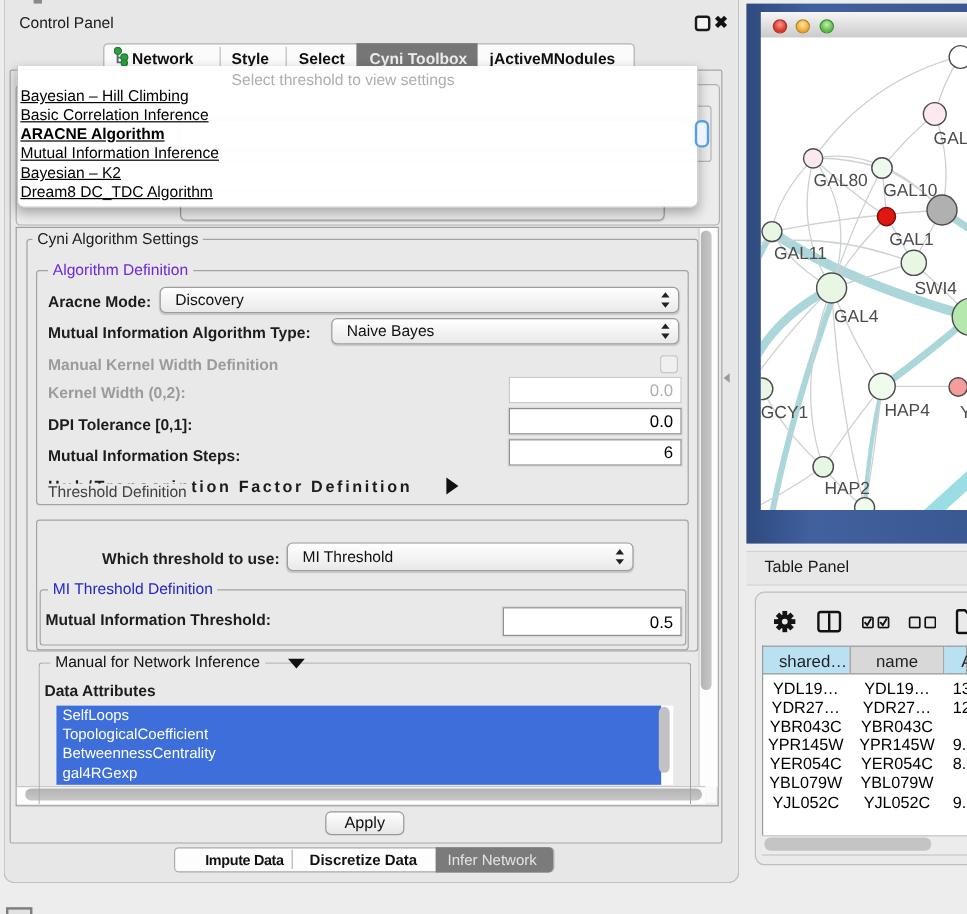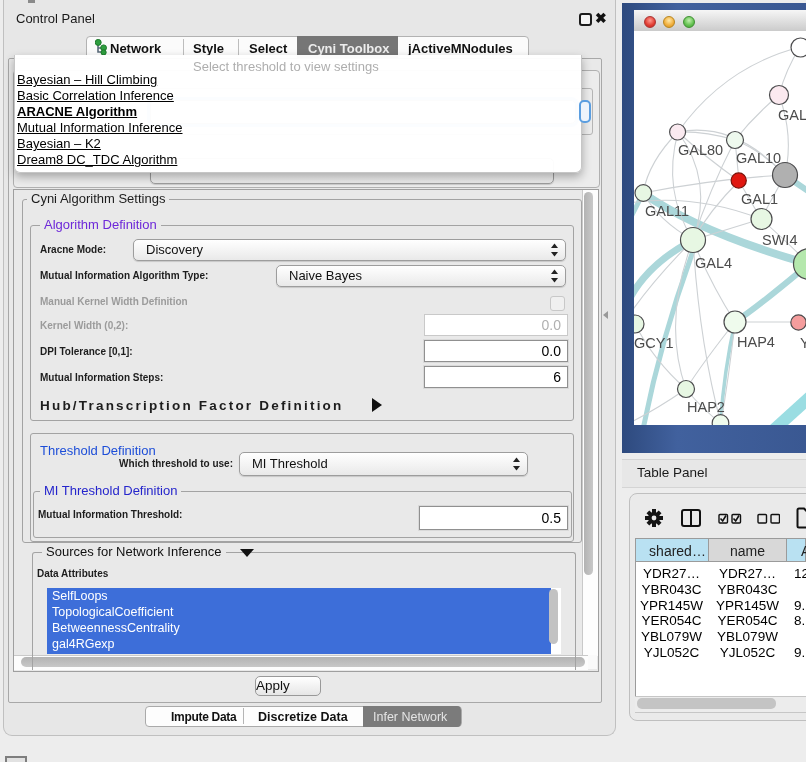--- a/index.html
+++ b/index.html
@@ -1,19 +1,19 @@
 <!DOCTYPE html>
 <html><head>
 <meta charset="utf-8">
 <style>
 html,body{margin:0;padding:0;}
 body{width:806px;height:762px;background:#ededed;font-family:"Liberation Sans",sans-serif;position:relative;overflow:hidden;}
 .abs{position:absolute;}
 .b{font-weight:bold;}
-.lbl{position:absolute;font-size:10px;font-weight:bold;color:#1d1d1d;}
+.lbl{position:absolute;font-size:13px;font-weight:bold;color:#1d1d1d;}
 .field{position:absolute;background:#fff;border:1px solid #909090;box-shadow:0 0 0 1px #d9d9d9;font-size:14px;text-align:right;color:#000;}
 .combo{position:absolute;background:linear-gradient(#ffffff,#f2f2f2 60%,#e9e9e9);border:1px solid #9d9d9d;border-radius:5px;font-size:13px;color:#111;box-shadow:0 1px 1px rgba(0,0,0,0.15);}
 .gbox{position:absolute;border:1px solid #a3a3a3;border-radius:3px;}
 .gtitle{position:absolute;background:#e9e9e9;padding:0 4px;font-size:13px;line-height:14px;white-space:nowrap;}
 </style>
 </head>
 <body>
 
 <div class="abs" id="cpwin" style="left:3px;top:0;width:611px;height:735px;background:#e7e7e7;border:1px solid #c0c0c0;border-top:none;border-radius:0 0 9px 9px;"></div>
 <div class="abs" style="left:28px;top:0;width:7px;height:3px;background:#8a8a8a;"></div>
@@ -74,41 +74,41 @@
 <div class="lbl" style="left:40px;top:320px;color:#9b9b9b;">Kernel Width (0,2):</div>
 <div class="field" style="left:424px;top:314px;width:136px;height:20px;line-height:20px;padding-right:6px;border:1px solid #c9c9c9;color:#b0b0b0;box-shadow:none;">0.0</div>
 <div class="lbl" style="left:40px;top:346px;">DPI Tolerance [0,1]:</div>
 <div class="field" style="left:424px;top:340px;width:136px;height:20px;line-height:20px;padding-right:6px;">0.0</div>
 <div class="lbl" style="left:40px;top:372px;">Mutual Information Steps:</div>
 <div class="field" style="left:424px;top:366px;width:136px;height:20px;line-height:20px;padding-right:6px;">6</div>
 <div class="lbl" style="left:40px;top:398px;font-size:13.5px;letter-spacing:2.2px;">Hub/Transcription Factor Definition</div>
 <div class="abs" style="left:372px;top:398px;width:0;height:0;border-left:10px solid #111;border-top:7px solid transparent;border-bottom:7px solid transparent;"></div>
 
 <div class="gbox" style="left:30px;top:433px;width:542px;height:107px;"></div>
-<div class="gtitle" style="left:36px;top:444px;color:#1d4ed8;">Threshold Definition</div>
+<div class="gtitle" style="left:36px;top:403px;color:#404040;">Threshold Definition</div>
 <div class="lbl" style="left:33px;top:458px;width:200px;text-align:right;">Which threshold to use:</div>
 <div class="combo" style="left:239px;top:452px;width:275px;height:22px;line-height:22px;padding-left:12px;">MI Threshold<svg class="abs" style="right:6px;top:4px;" width="9" height="14" viewBox="0 0 9 14">
       <path d="M4.5 0.5 L8 5 L1 5 Z" fill="#222"></path>
       <path d="M4.5 13.5 L8 9 L1 9 Z" fill="#222"></path>
     </svg></div>
 
 <div class="gbox" style="left:33px;top:491px;width:537px;height:45px;"></div>
 <div class="gtitle" style="left:40px;top:484px;color:#2525cc;">MI Threshold Definition</div>
 <div class="lbl" style="left:38px;top:509px;">Mutual Information Threshold:</div>
 <div class="field" style="left:419px;top:506px;width:141px;height:22px;line-height:22px;padding-right:6px;">0.5</div>
 
 <div class="gbox" style="left:32px;top:552px;width:542px;height:117px;border-bottom:none;border-radius:3px 3px 0 0;"></div>
-<div class="gtitle" style="left:42px;top:545px;color:#111;">Sources for Network Inference</div>
+<div class="gtitle" style="left:42px;top:545px;color:#111;">Manual for Network Inference</div>
 <div class="abs" style="left:240px;top:549px;width:0;height:0;border-top:8px solid #111;border-left:7px solid transparent;border-right:7px solid transparent;"></div>
 <div class="lbl" style="left:37px;top:568px;">Data Attributes</div>
 <div class="abs" style="left:47px;top:588px;width:514px;height:66px;background:#fff;"></div>
 <div class="abs" style="left:47px;top:588px;width:499px;height:66px;background:#3d6ed9;font-size:12.5px;color:#fff;line-height:16px;padding-left:5px;">SelfLoops<br>TopologicalCoefficient<br>BetweennessCentrality<br>gal4RGexp</div>
 <div class="abs" style="left:549px;top:589px;width:9px;height:55px;background:#c2c2c2;border-radius:5px;"></div>
 
-<div class="abs" style="left:255px;top:676px;width:64px;height:18px;background:linear-gradient(#ffffff,#f0f0f0 60%,#e6e6e6);border:1px solid #999;border-radius:5px;text-align:left;font-size:13.5px;line-height:18px;color:#111;">Apply</div>
+<div class="abs" style="left:271px;top:676px;width:64px;height:18px;background:linear-gradient(#ffffff,#f0f0f0 60%,#e6e6e6);border:1px solid #999;border-radius:5px;text-align:center;font-size:13.5px;line-height:18px;color:#111;">Apply</div>
 
 <div class="abs" style="left:145px;top:706px;width:315px;height:19px;background:#fdfdfd;border:1px solid #aaa;border-radius:4px;"></div>
 <div class="abs" style="left:363px;top:706px;width:98px;height:21px;background:#7b7b7b;border-radius:0 4px 4px 0;"></div>
 <div class="abs" style="left:243px;top:708px;width:1px;height:16px;background:#b5b5b5;"></div>
 <div class="abs b" style="left:171px;top:710px;font-size:12px;letter-spacing:-0.3px;color:#111;">Impute Data</div>
 <div class="abs b" style="left:258px;top:710px;font-size:12.5px;color:#111;">Discretize Data</div>
 <div class="abs" style="left:373px;top:710px;font-size:12.5px;color:#e4e4e4;">Infer Network</div>
 
 <div class="abs" style="left:603px;top:311px;width:0;height:0;border-right:5px solid #999;border-top:4px solid transparent;border-bottom:4px solid transparent;"></div>
 <div class="abs" style="left:5px;top:756px;width:18px;height:10px;background:#e2e2e2;border:2px solid #7e7e7e;"></div>
@@ -242,20 +242,21 @@
 
 <div class="abs" style="left:635px;top:538px;width:171px;height:158px;background:#fff;border-left:1px solid #9b9b9b;"></div>
 <div class="abs" style="left:635px;top:538px;width:73px;height:24px;background:#b9e1f2;border:1px solid #9b9b9b;border-right:none;box-sizing:border-box;"></div>
 <div class="abs" style="left:708px;top:538px;width:79px;height:24px;background:#d8d8d8;border:1px solid #9b9b9b;box-sizing:border-box;"></div>
 <div class="abs" style="left:787px;top:538px;width:19px;height:24px;background:#b9e1f2;border:1px solid #9b9b9b;border-left:none;box-sizing:border-box;"></div>
 <div class="abs" style="left:635px;top:543px;width:85px;text-align:center;font-size:14px;color:#222;">shared…</div>
 <div class="abs" style="left:708px;top:543px;width:79px;text-align:center;font-size:14px;color:#222;">name</div>
 <div class="abs" style="left:801px;top:543px;font-size:14px;color:#222;">A</div>
 <div class="abs" style="left:635px;top:562px;width:171px;height:134px;overflow:hidden;">
 <div style="font-size:13.5px;line-height:15.8px;color:#000;padding-top:4px;white-space:nowrap;">
+<div><span style="display:inline-block;width:73px;text-align:center;">YDL19…</span><span style="display:inline-block;width:79px;text-align:center;">YDL19…</span><span style="display:inline-block;padding-left:7px;">13</span></div>
 <div><span style="display:inline-block;width:73px;text-align:center;">YDR27…</span><span style="display:inline-block;width:79px;text-align:center;">YDR27…</span><span style="display:inline-block;padding-left:7px;">12</span></div>
 <div><span style="display:inline-block;width:73px;text-align:center;">YBR043C</span><span style="display:inline-block;width:79px;text-align:center;">YBR043C</span></div>
 <div><span style="display:inline-block;width:73px;text-align:center;">YPR145W</span><span style="display:inline-block;width:79px;text-align:center;">YPR145W</span><span style="display:inline-block;padding-left:7px;">9.</span></div>
 <div><span style="display:inline-block;width:73px;text-align:center;">YER054C</span><span style="display:inline-block;width:79px;text-align:center;">YER054C</span><span style="display:inline-block;padding-left:7px;">8.</span></div>
 <div><span style="display:inline-block;width:73px;text-align:center;">YBL079W</span><span style="display:inline-block;width:79px;text-align:center;">YBL079W</span></div>
 <div><span style="display:inline-block;width:73px;text-align:center;">YJL052C</span><span style="display:inline-block;width:79px;text-align:center;">YJL052C</span><span style="display:inline-block;padding-left:7px;">9.</span></div>
 </div>
 </div>
 <div class="abs" style="left:635px;top:696px;width:171px;height:15px;background:#ececec;border-top:1px solid #c6c6c6;border-bottom:1px solid #c6c6c6;"></div>
 <div class="abs" style="left:637px;top:698px;width:139px;height:11px;background:#c4c4c4;border-radius:5px;"></div>

